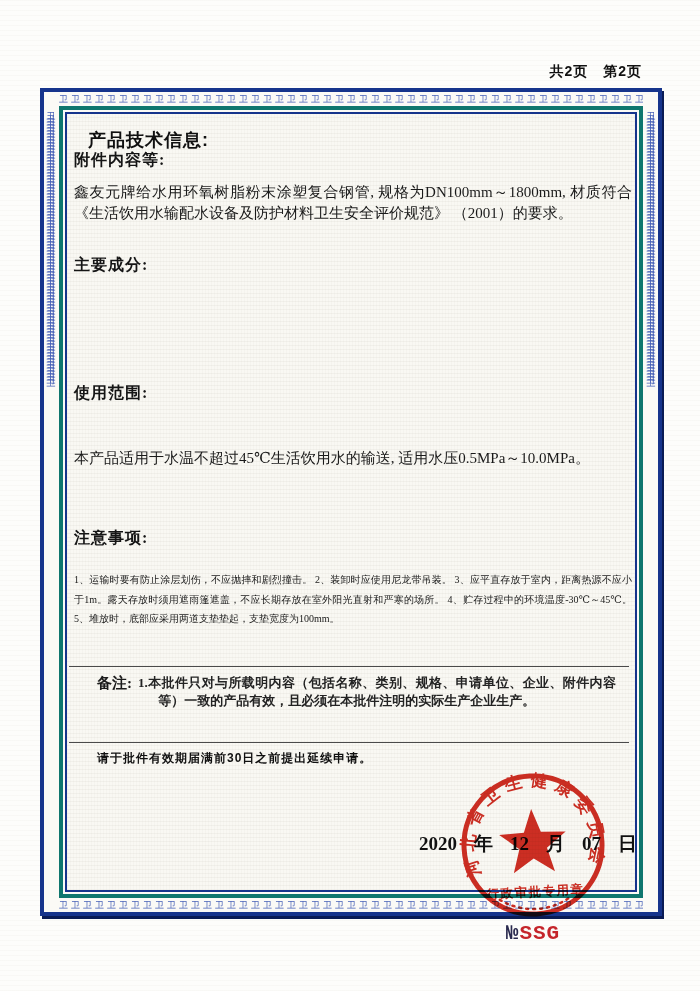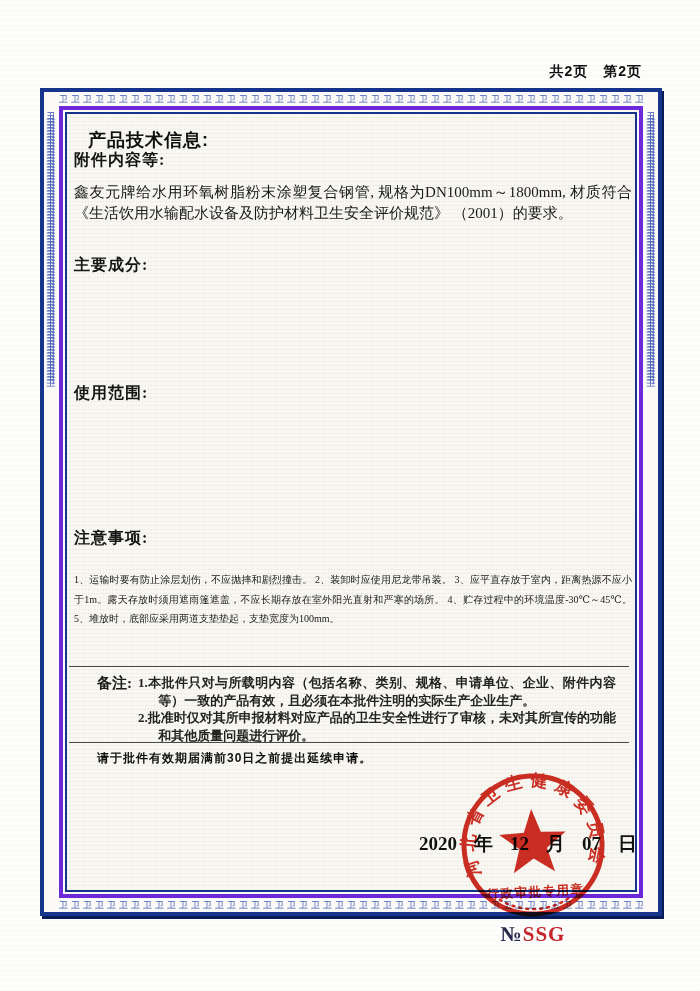--- a/index.html
+++ b/index.html
@@ -36,21 +36,21 @@
   .pat-bottom { bottom:1px; left:15px; right:15px; height:12px; }
   .pat-left, .pat-right {
     top:13px; bottom:13px; width:12px;
     writing-mode:vertical-rl; text-orientation:upright;
     letter-spacing:3px; line-height:12px;
   }
   .pat-left  { left:1px; }
   .pat-right { right:1px; }
   .frame-inner {
     position:absolute; left:15px; top:14px; right:15px; bottom:14px;
-    border:4px solid #6d28d9; padding:2px;
+    border:4px solid #0f766e; padding:2px;
   }
   .frame-inner2 {
     width:100%; height:100%;
     border:2px solid #16348c;
     position:relative;
     background:
       repeating-linear-gradient(0deg, rgba(188,184,172,.13) 0 1px, transparent 1px 4px),
       repeating-linear-gradient(90deg, rgba(188,184,172,.07) 0 1px, transparent 1px 3px),
       #f9f8f3;
   }
@@ -102,21 +102,21 @@
   .stamp {
     position:absolute; top:651px; left:386px; width:160px; height:160px;
     mix-blend-mode:multiply; opacity:.95;
     transform:rotate(-3deg);
     pointer-events:none;
   }
   
   .serial {
     position:absolute; top:922px; left:463px; width:140px;
     text-align:center;
-    font-family:Liberation Serif, serif;
+    font-family:Liberation Mono, monospace;
     font-weight:bold; font-size:21px; letter-spacing:1px;
   }
   .serial .prefix { color:#2a2a4e; }
   .serial .num { color:#c5252b; }
 </style>
 </head>
 <body>
 
 <div class="pagination">共2页　第2页</div>
 
@@ -130,31 +130,31 @@
     <div class="frame-inner2">
 
       <div class="doc-title">产品技术信息:</div>
 
       <div class="sec-head" id="head0">附件内容等:</div>
       <div class="sec-body" id="body0">鑫友元牌给水用环氧树脂粉末涂塑复合钢管, 规格为DN100mm～1800mm, 材质符合《生活饮用水输配水设备及防护材料卫生安全评价规范》 （2001）的要求。</div>
 
       <div class="sec-head" id="head1">主要成分:</div>
 
       <div class="sec-head" id="head2">使用范围:</div>
+      <div class="sec-body" id="body2">本产品适用于水温不超过45℃生活饮用水的输送, 适用水压0.5MPa～10.0MPa。</div>
 
       <div class="sec-head" id="head3">注意事项:</div>
       <div class="sec-body" id="body3">1、运输时要有防止涂层划伤，不应抛摔和剧烈撞击。 2、装卸时应使用尼龙带吊装。 3、应平直存放于室内，距离热源不应小于1m。露天存放时须用遮雨篷遮盖，不应长期存放在室外阳光直射和严寒的场所。 4、贮存过程中的环境温度-30℃～45℃。 5、堆放时，底部应采用两道支垫垫起，支垫宽度为100mm。</div>
 
       <div class="rule" id="rule1"></div>
 
       <div class="remark">
         <span class="remark-label">备注:</span>
         <div class="remark-notes">
           <p class="remark-note">1.本批件只对与所载明内容（包括名称、类别、规格、申请单位、企业、附件内容等）一致的产品有效，且必须在本批件注明的实际生产企业生产。</p>
-          <p class="remark-note">2.批准时仅对其所申报材料对应产品的卫生安全性进行了审核，未对其所宣传的功能和其他质量问题进行评价。</p>
         </div>
       </div>
 
       <div class="rule" id="rule2"></div>
 
       <div class="renewal">请于批件有效期届满前30日之前提出延续申请。</div>
 
       <div class="date-row">
         <span>2020</span>
         <span>年</span>

